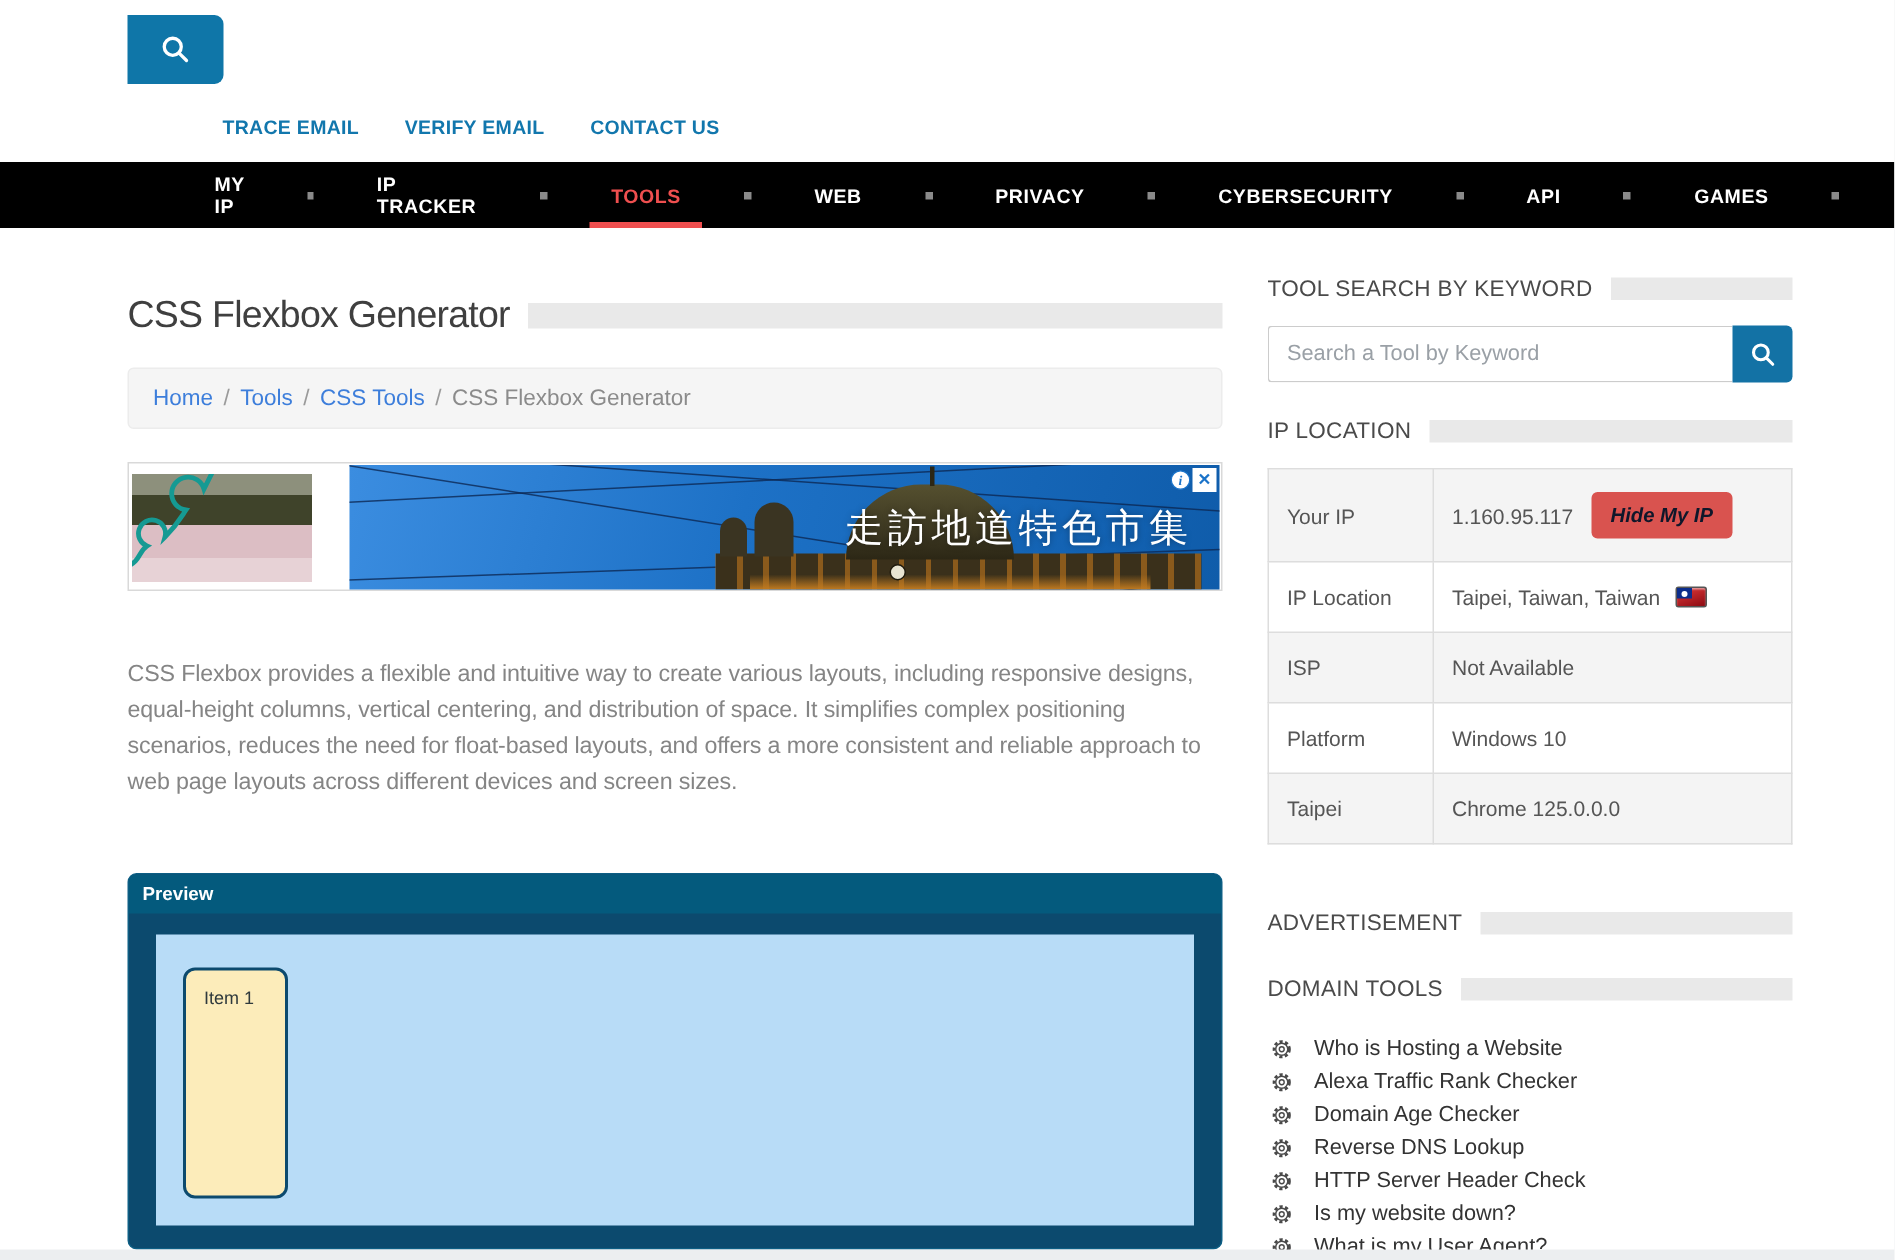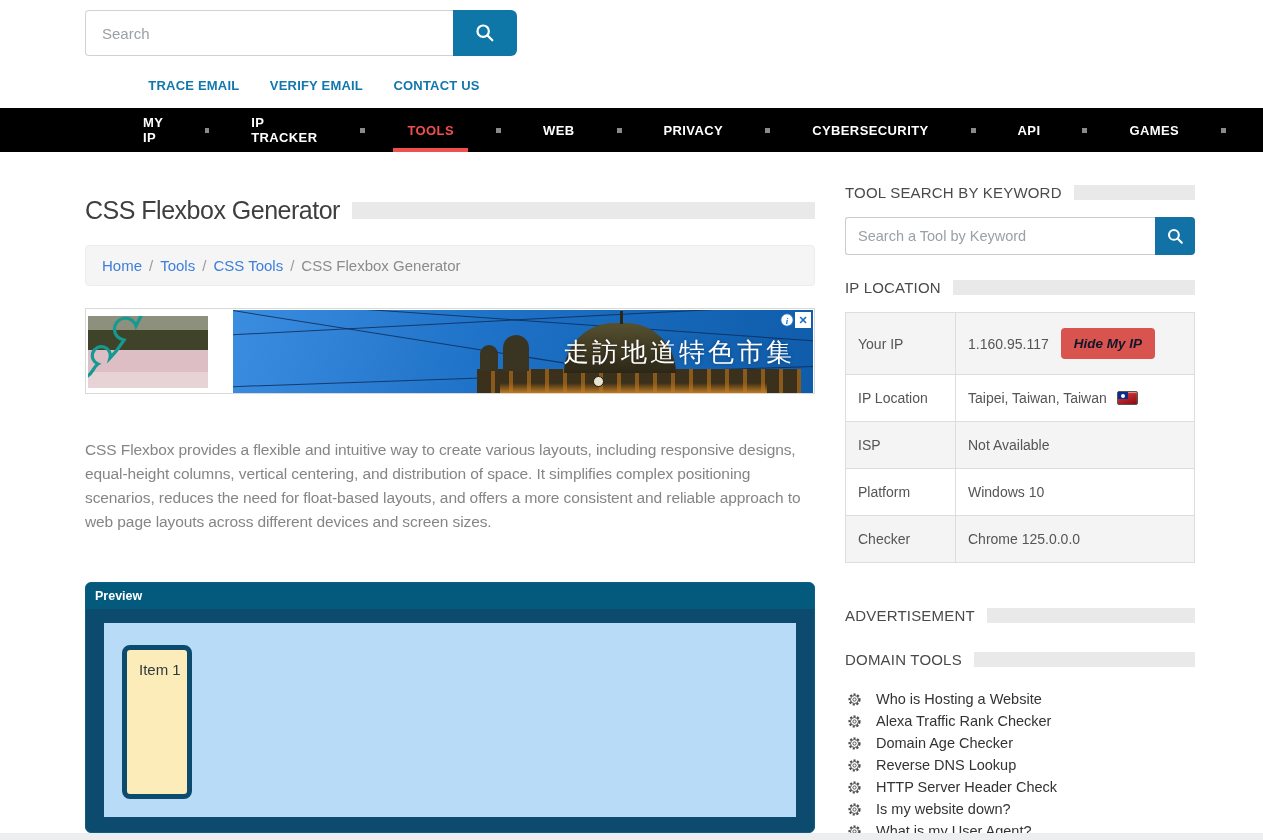--- a/index.html
+++ b/index.html
@@ -77,21 +77,21 @@
   .ad-badge.info { border:1px solid #1a73c9; border-radius:50%; transform:scale(.82); font-style:italic; font-family:"Liberation Serif",serif; }
 
   
   .desc { margin-top:44px; color:#858585; font-size:15.5px; line-height:24px; letter-spacing:-.1px; }
 
   
   .preview { margin-top:48px; border:1px solid #0d5e84; border-radius:6px; overflow:hidden; background:#0c4a6e; }
   .preview-head { background:#045a7d; color:#fff; font-size:12.5px; font-weight:bold; padding:6px 9px; }
   .preview-body { padding:14px 18px 15px 18px; }
   .flex-container { background:#b8dcf7; height:194px; display:flex; }
-  .flex-item { width:70px; height:154px; margin:22px 0 0 18px; background:#fcecba; border:5px solid #0c4a6e; border-radius:8px; padding:11px 0 0 12px; font-size:15px; color:#2f3a3d; }
+  .flex-item { width:70px; height:154px; margin:22px 0 0 18px; background:#fcecba; border:2px solid #0c4a6e; border-radius:8px; padding:11px 0 0 12px; font-size:12px; color:#2f3a3d; }
 
   
   .tool-search { margin-top:16px; display:flex; height:38px; }
   .tool-search input { flex:1; border:1px solid #ccc; border-right:none; border-radius:3px 0 0 3px; padding:0 12px; font-size:14.5px; color:#555; outline:none; }
   .tool-search input::placeholder { color:#9aa0a6; }
   .tool-search button { width:40px; background:#1372a5; border:none; border-radius:0 4px 4px 0; cursor:pointer; display:flex; align-items:center; justify-content:center; }
   .sb-gap-ip { margin-top:24px; }
   .ip-table { margin-top:16px; width:100%; border-collapse:collapse; font-size:14px; color:#555; }
   .ip-table td { border:1px solid #ddd; padding:15px 12px; vertical-align:middle; }
   .ip-table tr:nth-child(odd) { background:#f4f4f4; }
@@ -112,21 +112,20 @@
 </head>
 <body>
 
 <div class="surface">
 
   <header class="site-header">
     <div class="wrap header-inner">
 
       <div class="header-right">
         <div class="search-bar">
-          <input type="text" placeholder="Search" style="">
           <button class="search-btn">
             <svg width="22" height="22" viewBox="0 0 24 24">
               <circle cx="10" cy="10" r="6.2" fill="none" stroke="#fff" stroke-width="2.4"></circle>
               <line x1="14.6" y1="14.6" x2="20" y2="20" stroke="#fff" stroke-width="2.4" stroke-linecap="round"></line>
             </svg>
           </button>
         </div>
         <nav class="header-links">
           <a>TRACE EMAIL</a>
           <a>VERIFY EMAIL</a>
@@ -264,21 +263,21 @@
           </tr>
           <tr>
             <td class="lbl">ISP</td>
             <td>Not Available</td>
           </tr>
           <tr>
             <td class="lbl">Platform</td>
             <td>Windows 10</td>
           </tr>
           <tr>
-            <td class="lbl">Checker</td>
+            <td class="lbl">Taipei</td>
             <td>Chrome 125.0.0.0</td>
           </tr>
         </tbody>
       </table>
 
       <h2 class="side-h barred sb-gap-adv">
         <span>ADVERTISEMENT</span>
           <span class="bar"></span>
       </h2>
 

